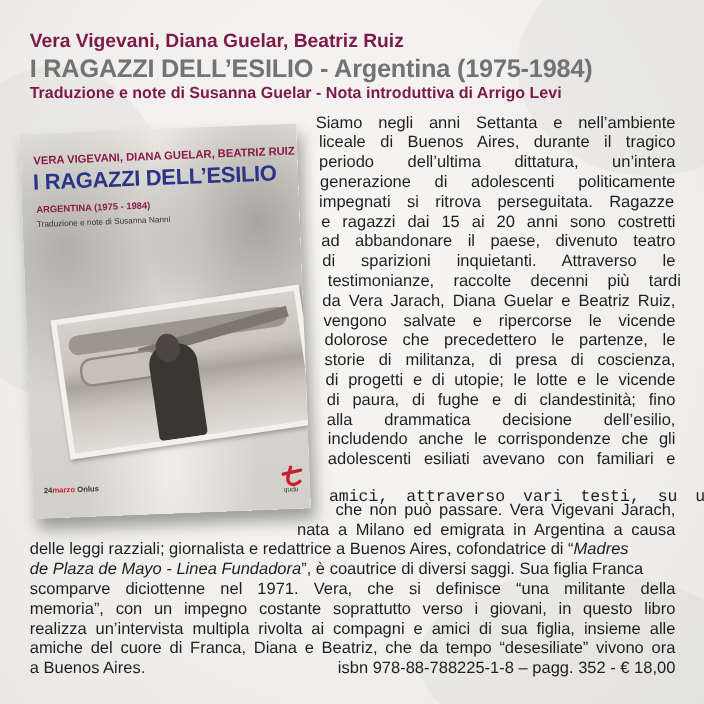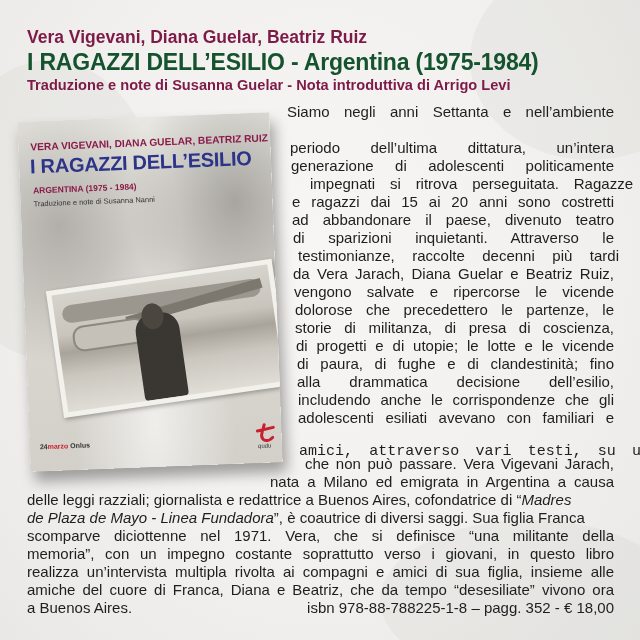--- a/index.html
+++ b/index.html
@@ -5,21 +5,21 @@
     html, body { margin: 0; padding: 0; }
     body {
       width: 640px; height: 640px; overflow: hidden; position: relative;
       background: radial-gradient(ellipse at 50% 40%, #f7f6f4 0%, #f1f0ee 60%, #e9e8e6 100%);
       font-family: "Liberation Sans", sans-serif;
       color: #1e1e1e;
     }
     .bg-shape { position: absolute; border-radius: 50%; background: rgba(200,198,195,0.18); }
     .header { position: absolute; left: 27px; top: 26px; width: 600px; }
     .authors { font-size: 17.5px; font-weight: bold; color: #7d1a47; line-height: 22px; white-space: nowrap; }
-    .title { font-size: 23px; font-weight: bold; color: #14532d; line-height: 28px; white-space: nowrap; letter-spacing: -0.2px; }
+    .title { font-size: 23px; font-weight: bold; color: #737373; line-height: 28px; white-space: nowrap; letter-spacing: -0.2px; }
     .subtitle { font-size: 14.6px; font-weight: bold; color: #7d1a47; line-height: 19px; white-space: nowrap; }
 
     .book {
       position: absolute; left: 24px; top: 117px; width: 252px; height: 350px;
       transform: rotate(-2.2deg);
       background: linear-gradient(180deg, #e9e7e2 0%, #dcd9d3 45%, #d3d0ca 100%);
       box-shadow: 4px 10px 14px rgba(0,0,0,0.35);
       overflow: hidden;
     }
     .book-bg-photo {
@@ -88,23 +88,24 @@
   </div>
   <div class="publisher-left"><span>24</span><span class="accent">marzo</span><span> Onlus</span></div>
   <svg class="publisher-logo" viewBox="0 0 20 20">
     <path d="M2 8 L18 5 M9 2 C7 9 4 14 8 17 C11 19 15 17 17 15" stroke="#c8202f" stroke-width="3" fill="none" stroke-linecap="round"></path>
   </svg>
   <div class="publisher-right">qudu</div>
 </div>
 
 <div class="body-text" style="left:0;top:0;width:640px;height:480px;">
   <span class="line" style="left: 287px; top: 103px; width: 327px; word-spacing: 10.1969px;">Siamo negli anni Settanta e nell’ambiente</span>
+  <span class="line" style="left: 290px; top: 121px; width: 324px; word-spacing: 8.97396px;">liceale di Buenos Aires, durante il tragico</span>
   <span class="line" style="left: 290px; top: 139px; width: 324px; word-spacing: 26.2812px;">periodo dell’ultima dittatura, un’intera</span>
   <span class="line" style="left: 291px; top: 157px; width: 323px; word-spacing: 17.3281px;">generazione di adolescenti politicamente</span>
-  <span class="line" style="left: 290px; top: 175px; width: 323px; word-spacing: 10.7109px; margin-left: 20px;">impegnati si ritrova perseguitata. Ragazze</span>
+  <span class="line" style="left: 290px; top: 175px; width: 323px; word-spacing: 10.7109px;">impegnati si ritrova perseguitata. Ragazze</span>
   <span class="line" style="left: 292px; top: 193px; width: 322px; word-spacing: 6.6875px;">e ragazzi dai 15 ai 20 anni sono costretti</span>
   <span class="line" style="left: 292px; top: 211px; width: 322px; word-spacing: 9.85625px;">ad abbandonare il paese, divenuto teatro</span>
   <span class="line" style="left: 293px; top: 229px; width: 321px; word-spacing: 19.3828px;">di sparizioni inquietanti. Attraverso le</span>
   <span class="line" style="left: 298px; top: 247px; width: 321px; word-spacing: 13.3359px;">testimonianze, raccolte decenni più tardi</span>
   <span class="line" style="left: 293px; top: 265px; width: 321px; word-spacing: 3.09598px;">da Vera Jarach, Diana Guelar e Beatriz Ruiz,</span>
   <span class="line" style="left: 294px; top: 283px; width: 320px; word-spacing: 11.1344px;">vengono salvate e ripercorse le vicende</span>
   <span class="line" style="left: 295px; top: 301px; width: 319px; word-spacing: 9.2625px;">dolorose che precedettero le partenze, le</span>
   <span class="line" style="left: 295px; top: 319px; width: 319px; word-spacing: 8.42188px;">storie di militanza, di presa di coscienza,</span>
   <span class="line" style="left: 296px; top: 337px; width: 318px; word-spacing: 4.66493px;">di progetti e di utopie; le lotte e le vicende</span>
   <span class="line" style="left: 297px; top: 355px; width: 317px; word-spacing: 7.52009px;">di paura, di fughe e di clandestinità; fino</span>

